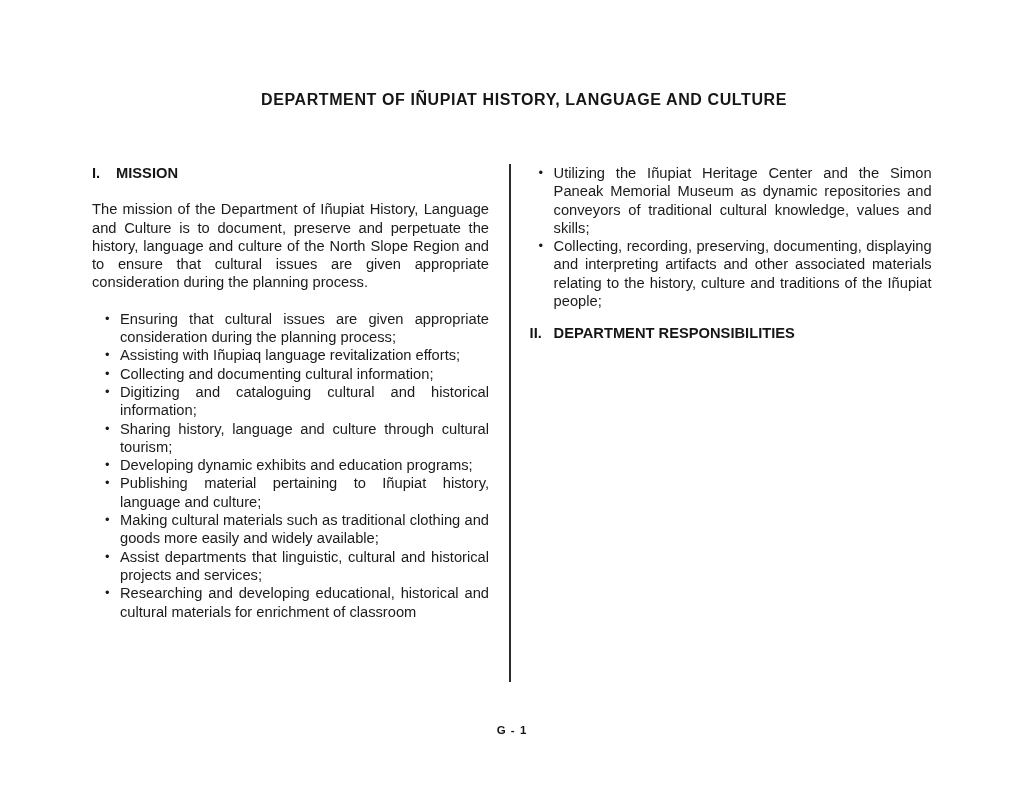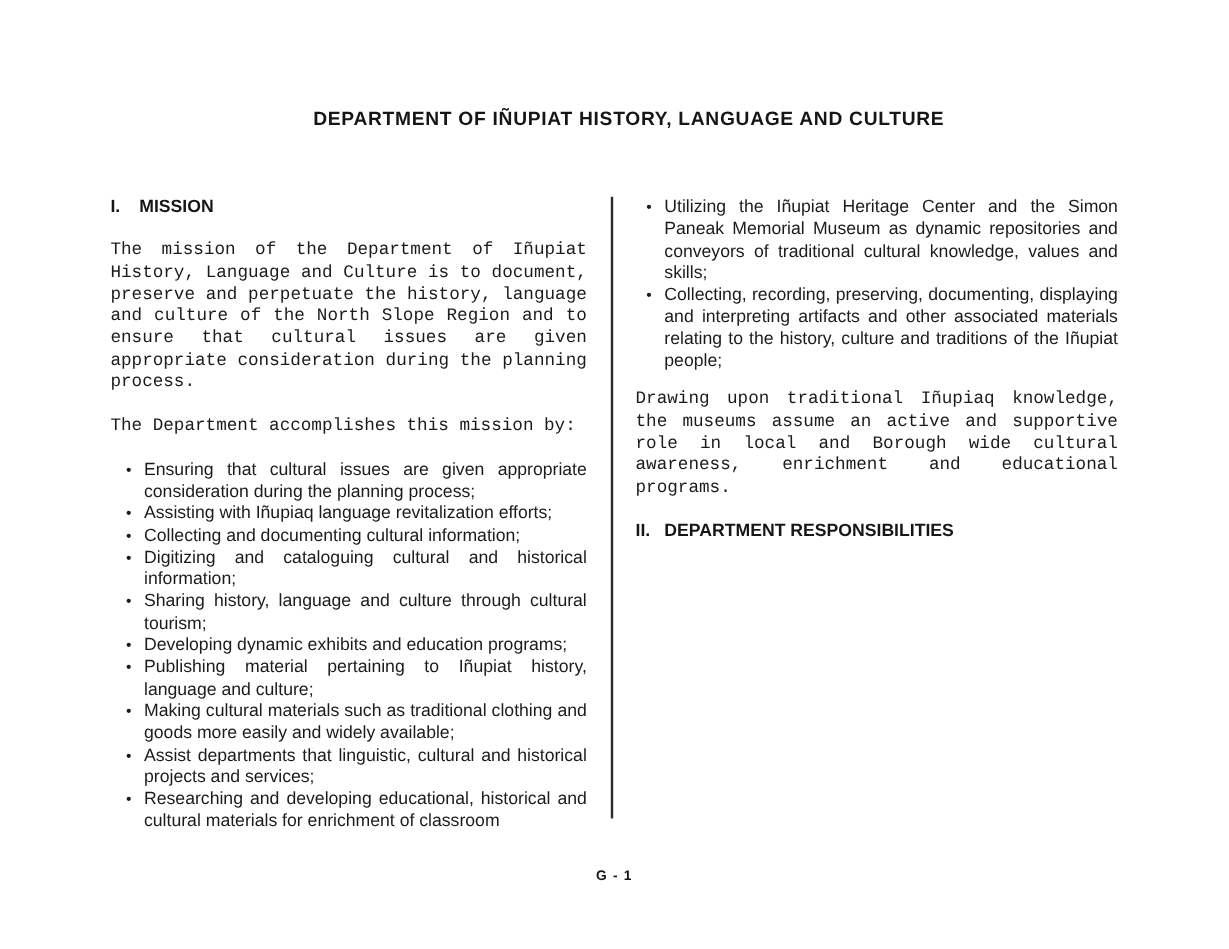--- a/index.html
+++ b/index.html
@@ -39,21 +39,20 @@
     height: 518px;
     background: #2b2b2b;
     margin-left: 20px;
     margin-right: 19px;
     flex-shrink: 0;
   }
   p.body-para {
     text-align: justify;
     margin-bottom: 18px;
     color: #1b1b1b;
-    font-family: Liberation Mono, monospace;
   }
   .sec-heading {
     display: flex;
     font-weight: bold;
     color: #161616;
     margin-bottom: 18px;
   }
   .sec-num { width: 24px; flex-shrink: 0; }
   ul.bullet-list {
     list-style: none;
@@ -93,21 +92,20 @@
   <h1 class="doc-title">DEPARTMENT OF IÑUPIAT HISTORY, LANGUAGE AND CULTURE</h1>
 
   <div class="columns">
 
     <div class="col col-left">
       <div class="sec-heading">
         <span class="sec-num">I.</span>
         <span class="sec-title">MISSION</span>
       </div>
       <p class="body-para">The mission of the Department of Iñupiat History, Language and Culture is to document, preserve and perpetuate the history, language and culture of the North Slope Region and to ensure that cultural issues are given appropriate consideration during the planning process.</p>
-      <p class="body-para">The Department accomplishes this mission by:</p>
       <ul class="bullet-list">
         <li><span class="dot">•</span><span>Ensuring that cultural issues are given appropriate consideration during the planning process;</span></li>
         <li><span class="dot">•</span><span>Assisting with Iñupiaq language revitalization efforts;</span></li>
         <li><span class="dot">•</span><span>Collecting and documenting cultural information;</span></li>
         <li><span class="dot">•</span><span>Digitizing and cataloguing cultural and historical information;</span></li>
         <li><span class="dot">•</span><span>Sharing history, language and culture through cultural tourism;</span></li>
         <li><span class="dot">•</span><span>Developing dynamic exhibits and education programs;</span></li>
         <li><span class="dot">•</span><span>Publishing material pertaining to Iñupiat history, language and culture;</span></li>
         <li><span class="dot">•</span><span>Making cultural materials such as traditional clothing and goods more easily and widely available;</span></li>
         <li><span class="dot">•</span><span>Assist departments that linguistic, cultural and historical projects and services;</span></li>
@@ -115,21 +113,20 @@
       </ul>
     </div>
 
     <div class="divider"></div>
 
     <div class="col col-right">
       <ul class="bullet-list">
         <li><span class="dot">•</span><span>Utilizing the Iñupiat Heritage Center and the Simon Paneak Memorial Museum as dynamic repositories and conveyors of traditional cultural knowledge, values and skills;</span></li>
         <li><span class="dot">•</span><span>Collecting, recording, preserving, documenting, displaying and interpreting artifacts and other associated materials relating to the history, culture and traditions of the Iñupiat people;</span></li>
       </ul>
-      <p class="body-para">Drawing upon traditional Iñupiaq knowledge, the museums assume an active and supportive role in local and Borough wide cultural awareness, enrichment and educational programs.</p>
       <div class="sec-heading">
         <span class="sec-num">II.</span>
         <span class="sec-title">DEPARTMENT RESPONSIBILITIES</span>
       </div>
     </div>
 
   </div>
 
   <div class="page-footer">G - 1</div>
 

